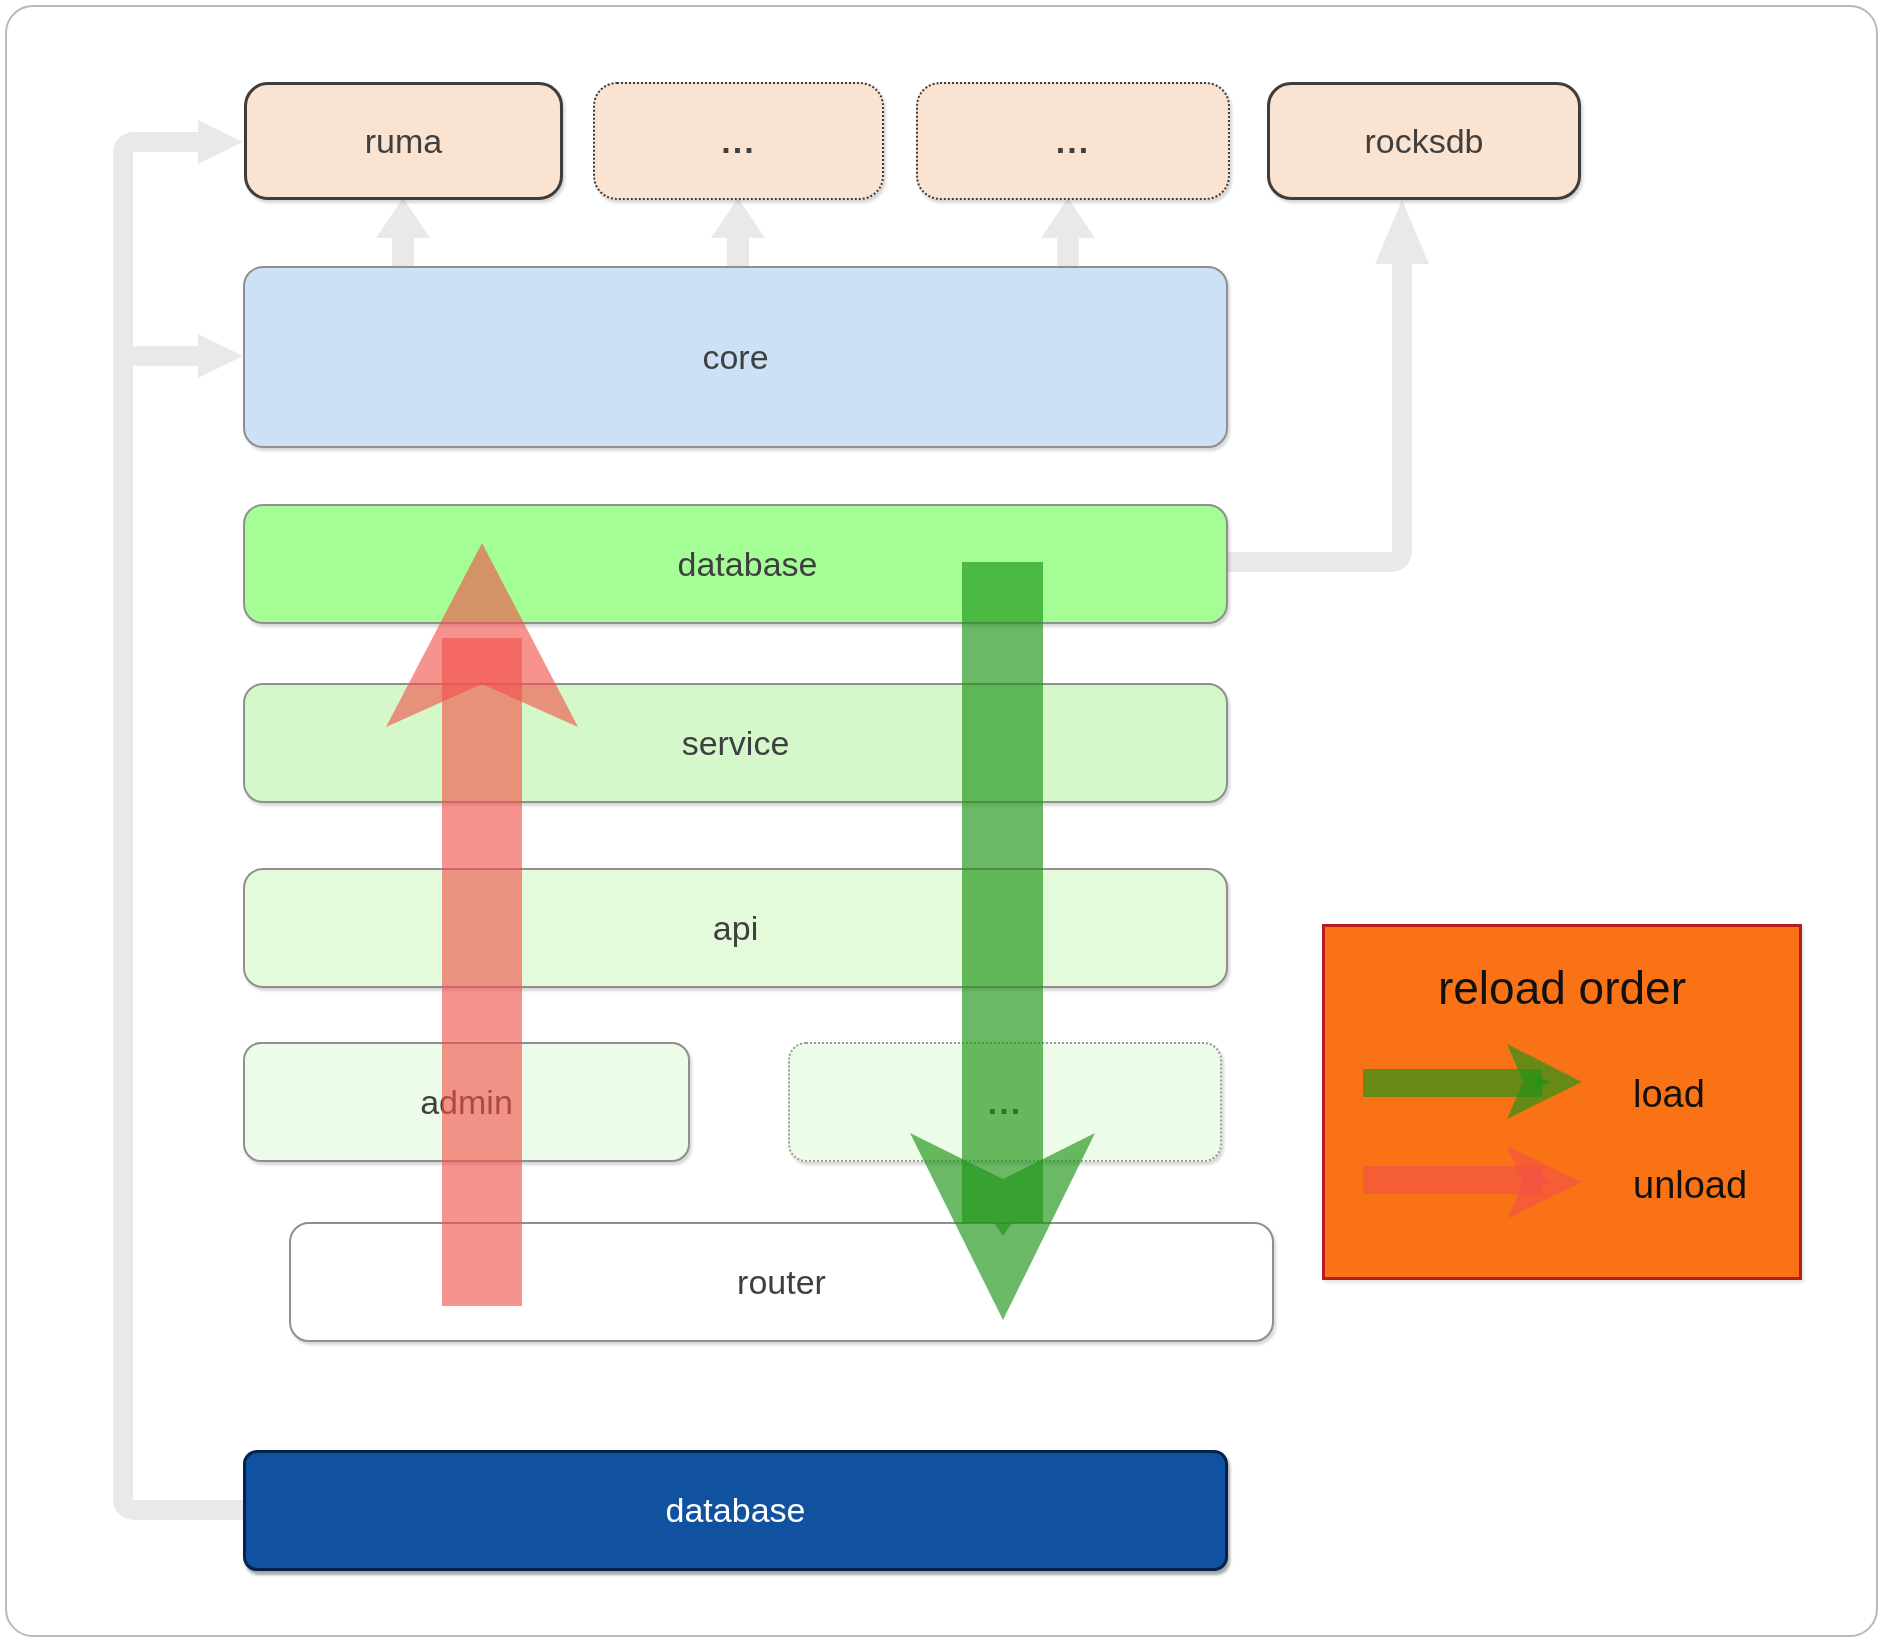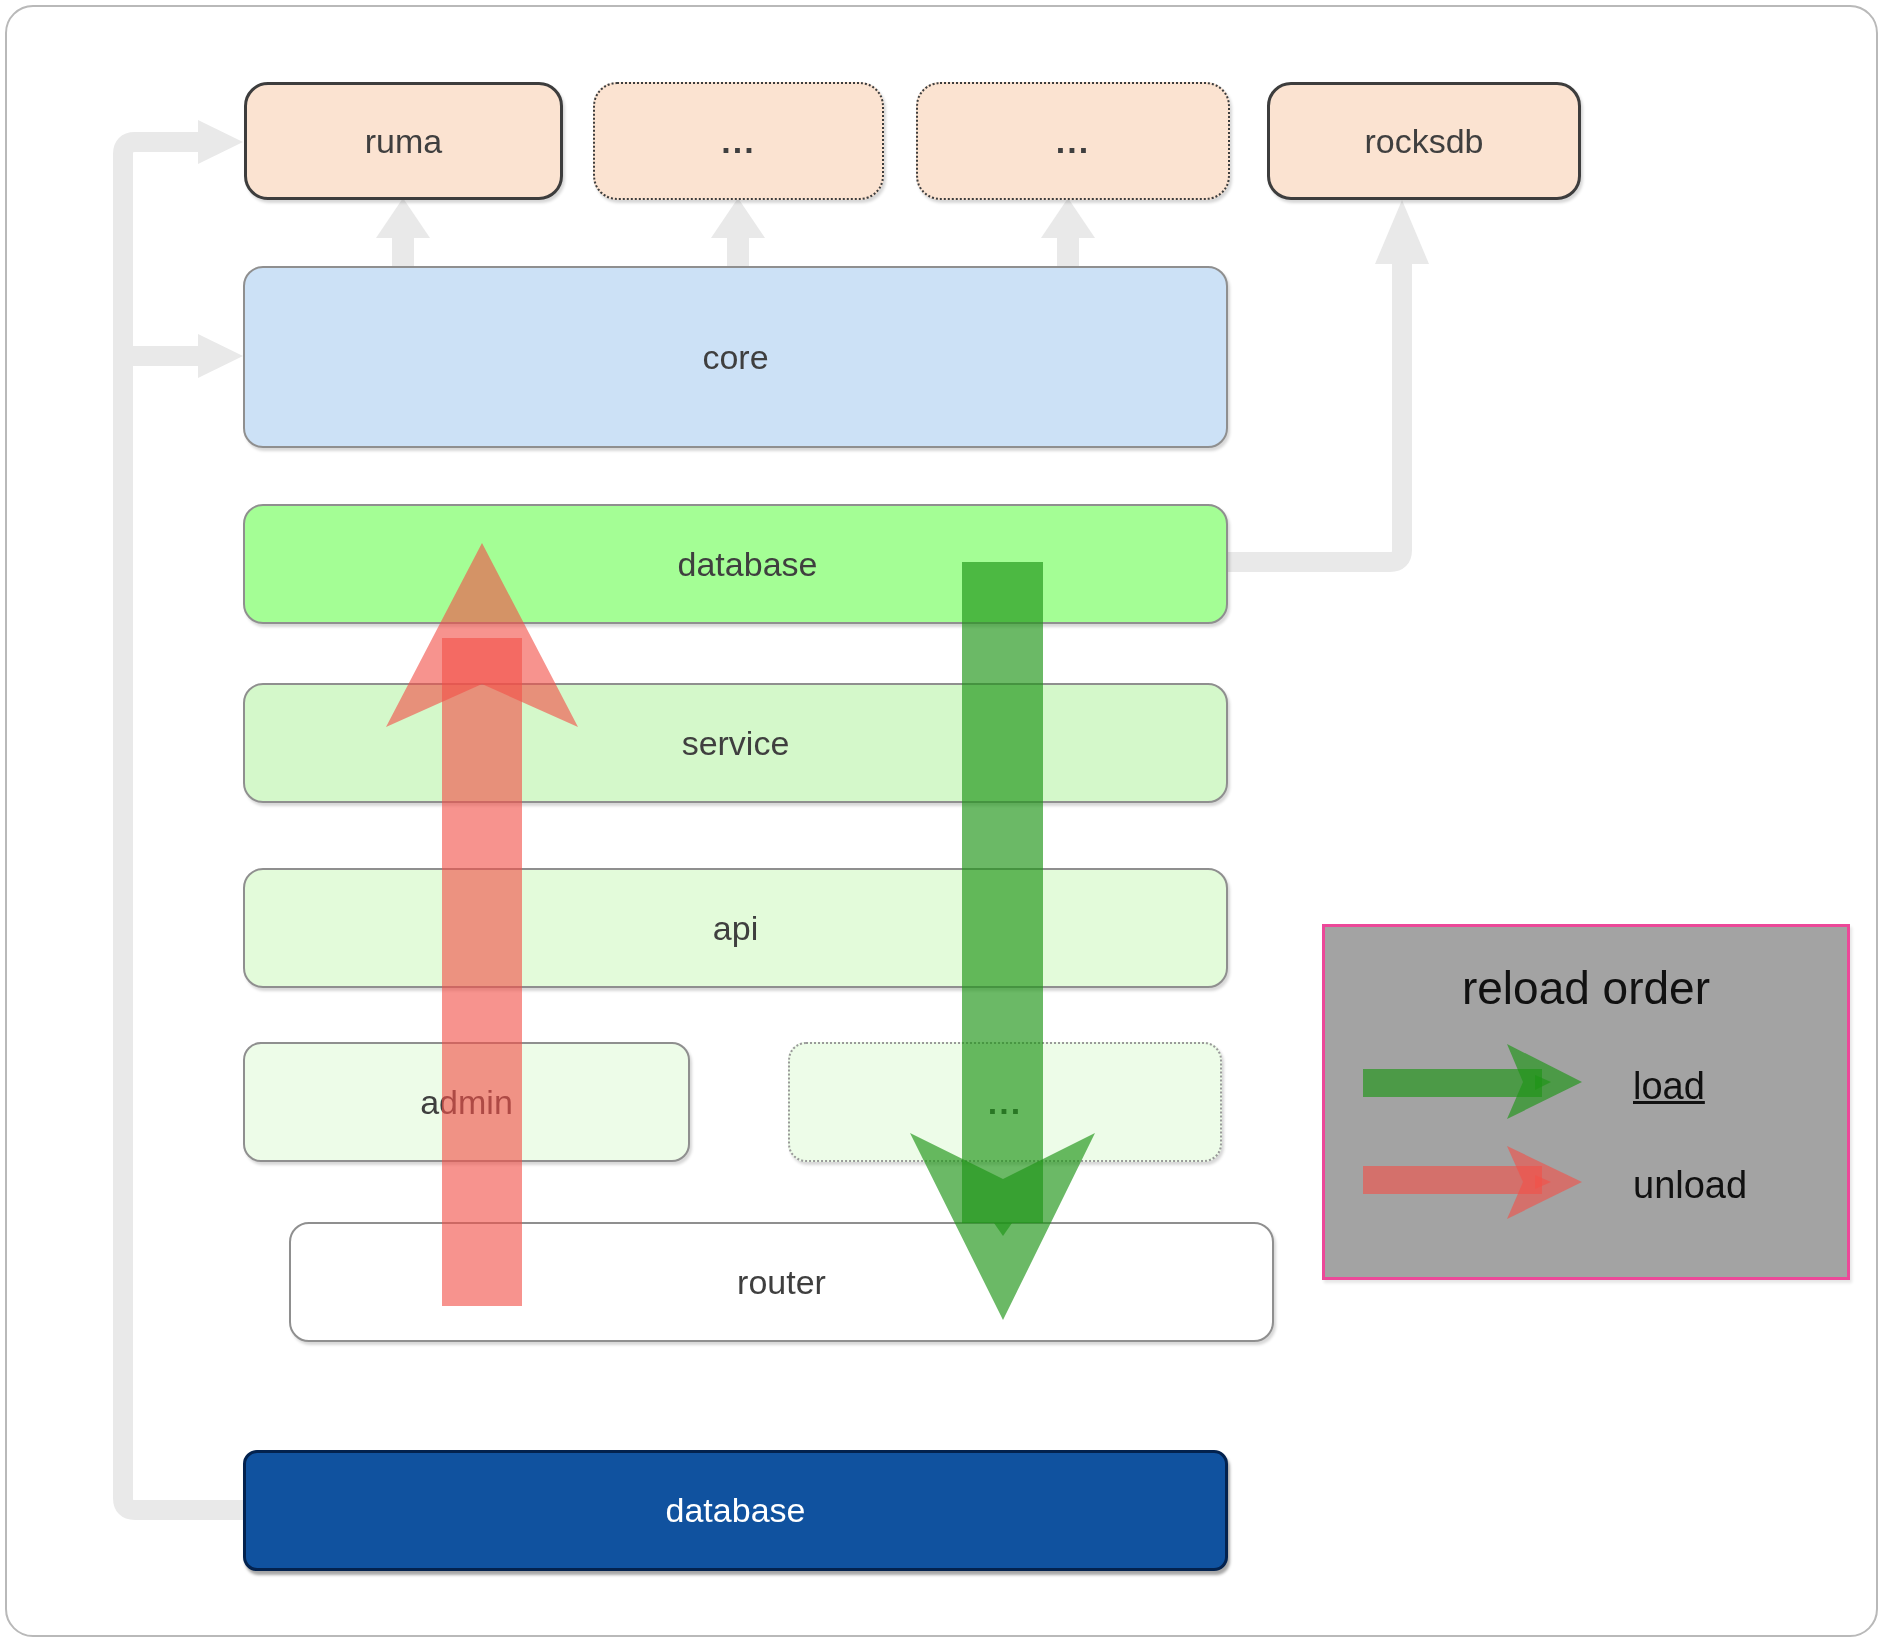--- a/index.html
+++ b/index.html
@@ -64,41 +64,41 @@
   .conduwuit-box {
     background: #10529f;
     border: 3px solid #03224e;
     border-radius: 14px;
     color: #ffffff;
     box-shadow: 2px 4px 3px rgba(0,0,0,0.35);
   }
   .legend {
     position: absolute;
     left: 1322px; top: 924px;
-    width: 528px; height: 356px;
-    background: #a3a3a3;
-    border: 3px solid #ec4899;
+    width: 480px; height: 356px;
+    background: #f97316;
+    border: 3px solid #b91c1c;
     box-sizing: border-box;
     box-shadow: 2px 3px 3px rgba(0,0,0,0.10);
   }
   .legend-title {
     position: absolute;
     left: 0; right: 0; top: 34px;
     text-align: center;
     font-size: 46px;
     color: #111111;
   }
   .legend-label {
     position: absolute;
     left: 308px;
     font-size: 38px;
     color: #111111;
     line-height: 50px;
   }
-  .legend-label.load   { top: 134px; text-decoration: underline; }
+  .legend-label.load   { top: 142px; }
   .legend-label.unload { top: 233px; }
 </style>
 </head>
 <body>
 
 <div class="canvas">
 
   <div class="page-border"></div>
 
   <svg class="abs" width="1883" height="1643" viewBox="0 0 1883 1643">

